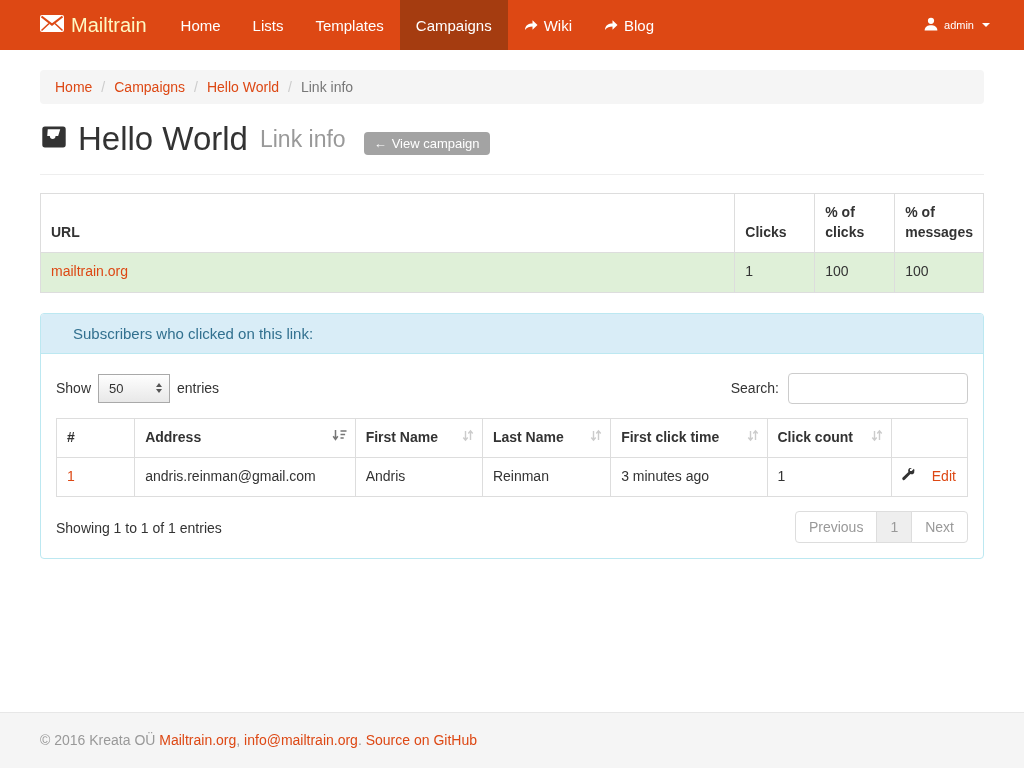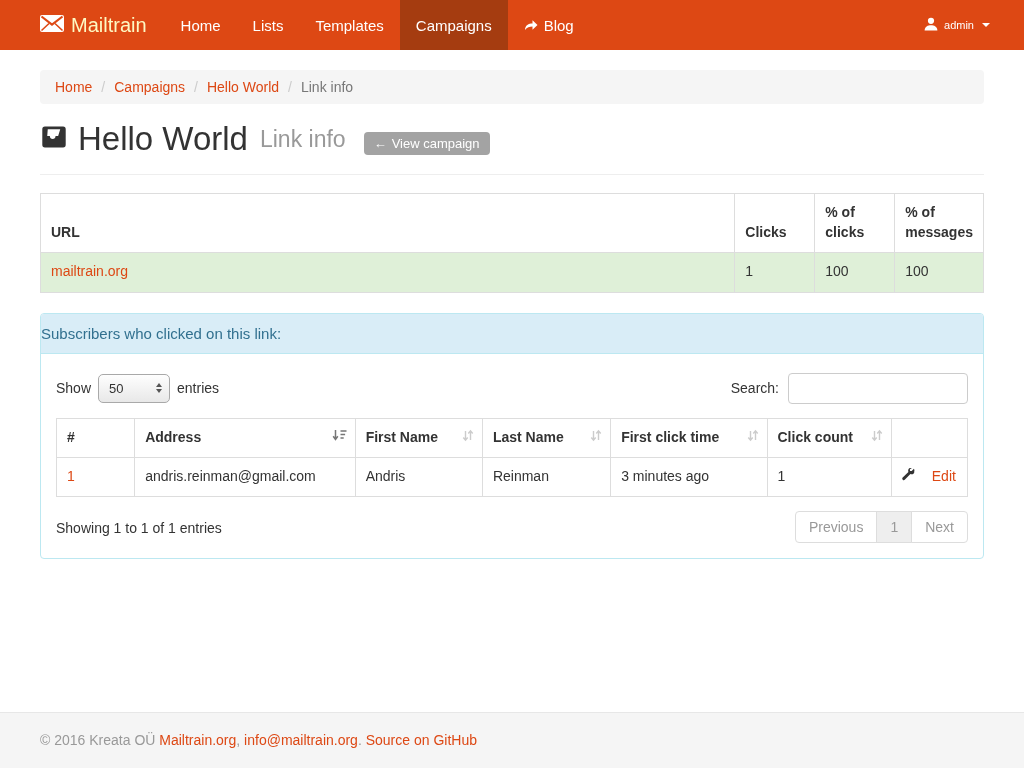--- a/index.html
+++ b/index.html
@@ -63,29 +63,29 @@
   table.tbl td { vertical-align:middle; }
   .url-table th.num, .url-table td.num { width:80px; }
   .url-table tbody tr { background:#dff0d8; }
   .url-table td.url-cell { height:40px; }
   .url-table a { color:#dd4814; }
   .url-table thead th { height:57px; }
 
   
   .panel { margin-top:20px; border:1px solid #bce8f1; border-radius:4px; background:#fff; }
   .panel-heading {
-    background:#d9edf7; color:#31708f; padding:11px 0; font-size:15px;
+    background:#d9edf7; color:#31708f; padding:11px 32px; font-size:15px;
     border-bottom:1px solid #bce8f1; border-radius:3px 3px 0 0;
   }
   .panel-body { padding:15px; }
 
   .dt-controls { display:flex; align-items:center; justify-content:space-between; margin:4px 0 14px; }
   .dt-length { display:flex; align-items:center; gap:7px; }
   .dt-select {
-    width:72px; height:29px; border:1px solid #a9a9a9; border-radius:5px;
+    width:72px; height:29px; border:1px solid #a9a9a9; border-radius:0;
     background:linear-gradient(#fefefe,#e8e8e8);
     display:flex; align-items:center; justify-content:space-between;
     padding:0 7px 0 10px; font-size:13px; cursor:pointer;
   }
   .spinner { display:flex; flex-direction:column; gap:2px; align-items:center; }
   .spinner .up {
     width:0;height:0;border-left:3.5px solid transparent;border-right:3.5px solid transparent;border-bottom:4.5px solid #555;
   }
   .spinner .down {
     width:0;height:0;border-left:3.5px solid transparent;border-right:3.5px solid transparent;border-top:4.5px solid #555;
@@ -151,20 +151,30 @@
         </li>
       <li>
           <a href="#">Lists</a>
         </li>
       <li>
           <a href="#">Templates</a>
         </li>
       <li class="active">
           <a href="#">Campaigns</a>
         </li>
+      <li>
+        <a href="#">
+          <span class="ico">
+            <svg width="14" height="12" viewBox="0 0 14 12">
+                <path d="M1 11 C1.2 6 4.5 4.6 8.5 4.5 V1.2 L13.5 6 L8.5 10.8 V7.5 C5.5 7.5 3 8.3 1 11 Z" fill="#fff"></path>
+              </svg>
+          </span>
+          <span>Wiki</span>
+        </a>
+      </li>
       <li>
         <a href="#">
           <span class="ico">
             <svg width="14" height="12" viewBox="0 0 14 12">
                 <path d="M1 11 C1.2 6 4.5 4.6 8.5 4.5 V1.2 L13.5 6 L8.5 10.8 V7.5 C5.5 7.5 3 8.3 1 11 Z" fill="#fff"></path>
               </svg>
           </span>
           <span>Blog</span>
         </a>
       </li>

